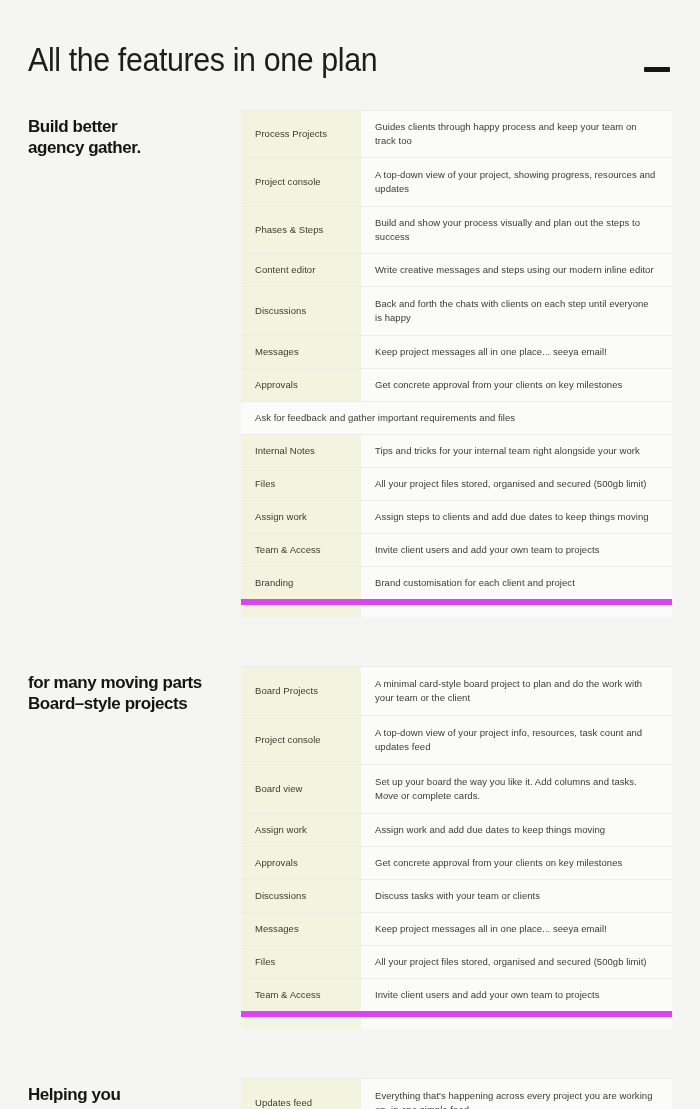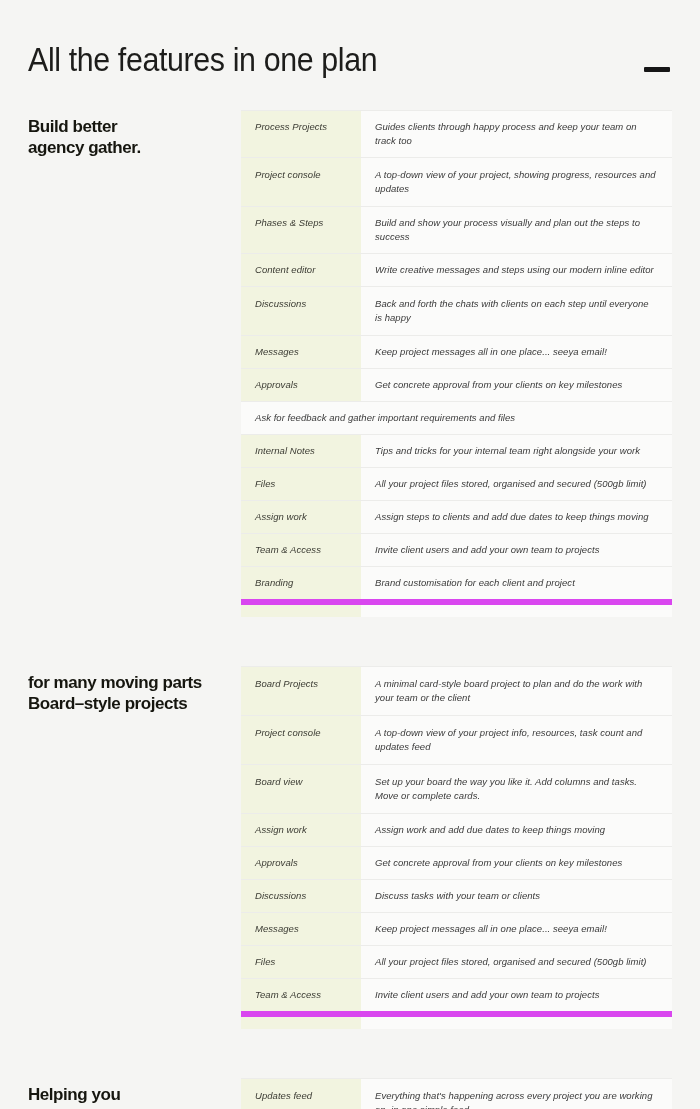--- a/index.html
+++ b/index.html
@@ -94,25 +94,24 @@
     left: 120px;
     right: 0;
     top: 0;
     bottom: -12px;
     background: #fbfbfa;
     z-index: 0;
   }
 
   .feature-row {
     display: flex;
-    align-items: flex-start;
+    align-items: center;
     border-bottom: 1px solid #ececea;
     position: relative;
     z-index: 1;
-    font-style: italic;
   }
   .feature-row:last-child { border-bottom: 6px solid #d946ef; }
 
   .feature-name {
     flex: 0 0 120px;
     width: 120px;
     background: #f2f4e0;
     padding: 9px 12px 9px 14px;
     font-size: 9.5px;
     line-height: 14px;

